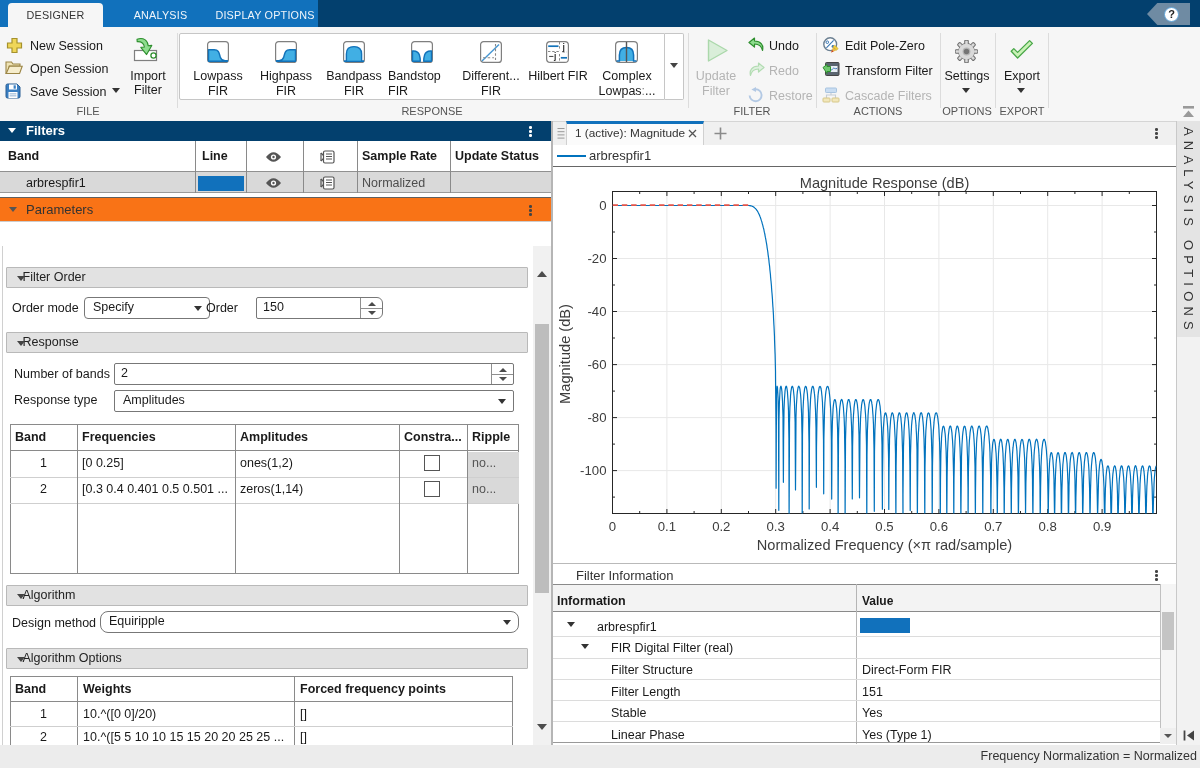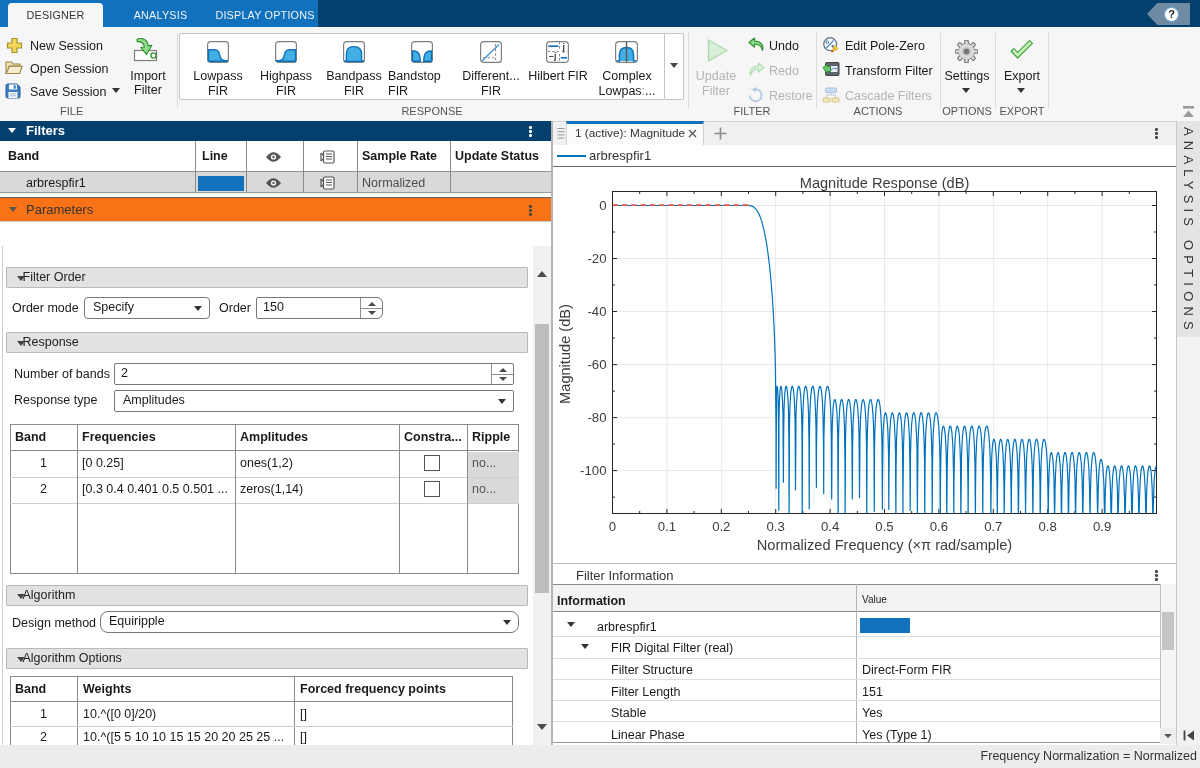--- a/index.html
+++ b/index.html
@@ -28,21 +28,21 @@
 <div class="abs" style="left:0;top:0;width:1200px;height:27px;background:#03406e"></div>
 <div class="abs" style="left:0;top:0;width:318px;height:27px;background:#1171bc"></div>
 <div class="abs" style="left:8px;top:3px;width:95px;height:24px;background:#f6f6f6;border-radius:4px 4px 0 0;text-align:center;line-height:24px;font-size:10.8px;color:#333;letter-spacing:.2px">DESIGNER</div>
 <div class="abs" style="left:103px;top:3px;width:115px;height:24px;text-align:center;line-height:24px;font-size:10.8px;color:#f0f5fa;letter-spacing:.2px">ANALYSIS</div>
 <div class="abs" style="left:205px;top:3px;width:120px;height:24px;text-align:center;line-height:24px;font-size:10.8px;color:#f0f5fa;letter-spacing:.2px;white-space:nowrap">DISPLAY OPTIONS</div>
 <div class="abs" style="left:1147px;top:3px;width:43px;height:22px;background:#6f8ba3;clip-path:polygon(0 50%,24% 0,100% 0,100% 100%,24% 100%)"></div>
 <div class="abs" style="left:1164px;top:6.5px;width:15px;height:15px;background:#fff;border:1.5px solid #61a4d8;border-radius:50%;text-align:center;line-height:12px;font-size:11px;font-weight:bold;color:#222">?</div>
 
 <div class="abs" style="left:0;top:27px;width:1200px;height:94px;background:#f6f6f6"></div>
 <div class="abs" style="left:0;top:105px;width:1200px;height:13px;font-size:11px;color:#555">
- <span class="abs" style="left:60px;width:56px;text-align:left">FILE</span>
+ <span class="abs" style="left:60px;width:56px;text-align:center">FILE</span>
  <span class="abs" style="left:380px;width:104px;text-align:center">RESPONSE</span>
  <span class="abs" style="left:722px;width:60px;text-align:center">FILTER</span>
  <span class="abs" style="left:843px;width:70px;text-align:center">ACTIONS</span>
  <span class="abs" style="left:937px;width:60px;text-align:center">OPTIONS</span>
  <span class="abs" style="left:992px;width:60px;text-align:center">EXPORT</span>
 </div>
 <div class="vline" style="left:177px;top:33px;height:75px;background:#dcdcdc"></div>
 <div class="vline" style="left:688px;top:33px;height:75px;background:#dcdcdc"></div>
 <div class="vline" style="left:816px;top:33px;height:75px;background:#dcdcdc"></div>
 <div class="vline" style="left:940px;top:33px;height:75px;background:#dcdcdc"></div>
@@ -257,21 +257,21 @@
 <span style="position:absolute;left:537px;top:271px;width:0;height:0;border-left:5px solid transparent;border-right:5px solid transparent;border-bottom:6px solid #4d4d4d"></span>
 <span style="position:absolute;left:537px;top:724px;width:0;height:0;border-left:5px solid transparent;border-right:5px solid transparent;border-top:6px solid #4d4d4d"></span>
 <div class="abs" style="left:535px;top:324px;width:14px;height:269px;background:#bdbdbd"></div>
 
 <div class="sechdr" style="top:267px"><span style="position:absolute;left:10px;top:8px" class="dtri"></span><span class="cap">Filter Order</span></div>
 <div class="abs t125" style="left:12px;top:301px">Order mode</div>
 <div class="combo" style="left:84px;top:297px;width:126px;height:22px">
       <span class="val">Specify</span>
       <span class="arr"></span>
     </div>
-<div class="abs t125" style="left:219px;top:301px">Order</div>
+<div class="abs t125" style="left:206px;top:301px">Order</div>
 <div class="spin" style="left:256px;top:297px;width:127px;height:22px;border-radius:2px 6px 6px 2px">
       <span class="val">150</span>
       <span class="spbtn">
         <span class="mid"></span>
         <span class="up"></span>
         <span class="dn"></span>
       </span>
     </div>
 
 <div class="sechdr" style="top:332px"><span style="position:absolute;left:10px;top:8px" class="dtri"></span><span class="cap">Response</span></div>
@@ -399,21 +399,21 @@
 <div class="abs" style="left:553px;top:563px;width:623px;height:21px;background:#fff;border-top:1px solid #b9b9b9">
  <span style="position:absolute;left:23px;top:4px;font-size:13px;color:#333">Filter Information</span>
  <span class="ell" style="left:602px;top:6px">
         <i></i>
         <i></i>
         <i></i>
       </span>
 </div>
 <div class="abs" style="left:553px;top:584px;width:607px;height:28px;background:#f3f3f3;border-top:1px solid #8a8a8a;border-bottom:1px solid #8a8a8a"></div>
 <div class="abs" style="left:557px;top:594px;font-size:12.5px;font-weight:bold;color:#1a1a1a">Information</div>
-<div class="abs" style="left:862px;top:594px;font-size:10px;font-weight:normal;color:#1a1a1a">Value</div>
+<div class="abs" style="left:862px;top:594px;font-size:12px;font-weight:bold;color:#1a1a1a">Value</div>
 <div class="vline" style="left:856px;top:584px;height:160px;background:#b5b5b5"></div>
 <div class="hline" style="left:553px;top:636px;width:607px;background:#dcdcdc"></div>
 <div class="hline" style="left:553px;top:657.5px;width:607px;background:#dcdcdc"></div>
 <div class="hline" style="left:553px;top:678.5px;width:607px;background:#dcdcdc"></div>
 <div class="hline" style="left:553px;top:699.5px;width:607px;background:#dcdcdc"></div>
 <div class="hline" style="left:553px;top:720.5px;width:607px;background:#dcdcdc"></div>
 <div class="hline" style="left:553px;top:742px;width:607px;background:#999"></div>
 <span style="position:absolute;left:567px;top:622px;width:0;height:0;border-left:4.5px solid transparent;border-right:4.5px solid transparent;border-top:5px solid #333"></span>
 <div class="abs t125" style="left:597px;top:619.5px">arbrespfir1</div>
 <div class="abs" style="left:860px;top:618px;width:50px;height:15px;background:#1171bc"></div>

